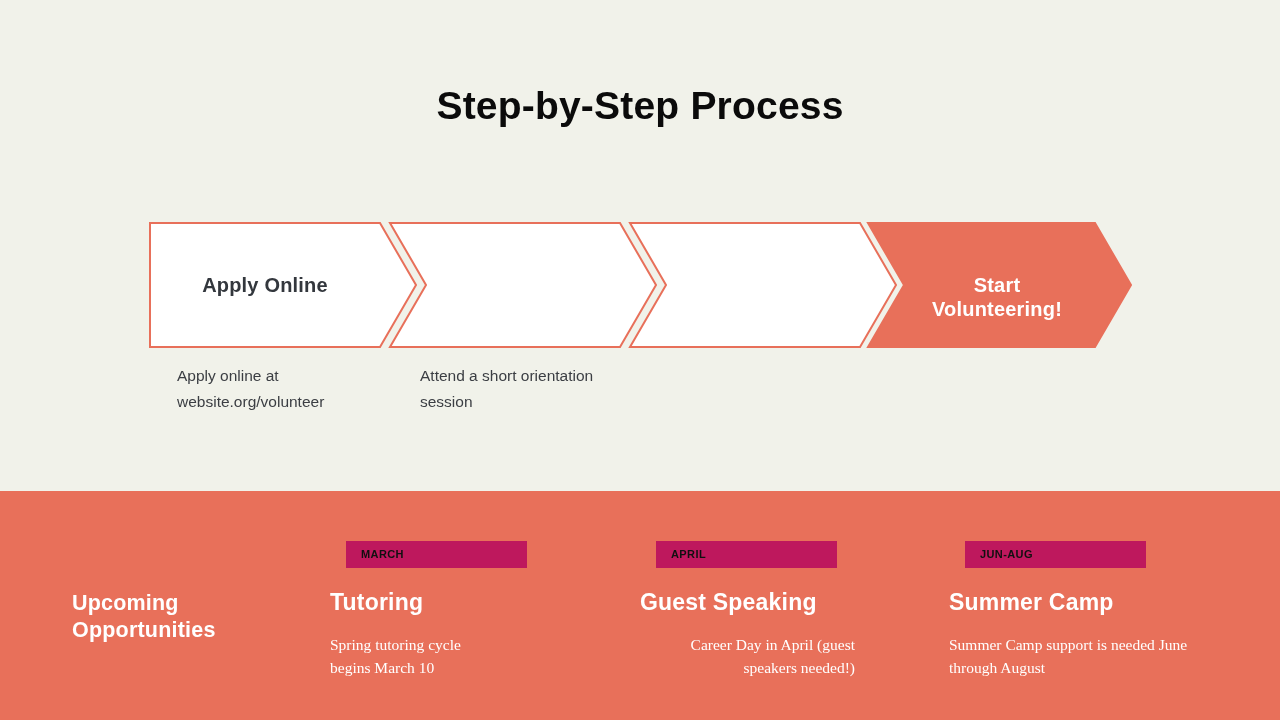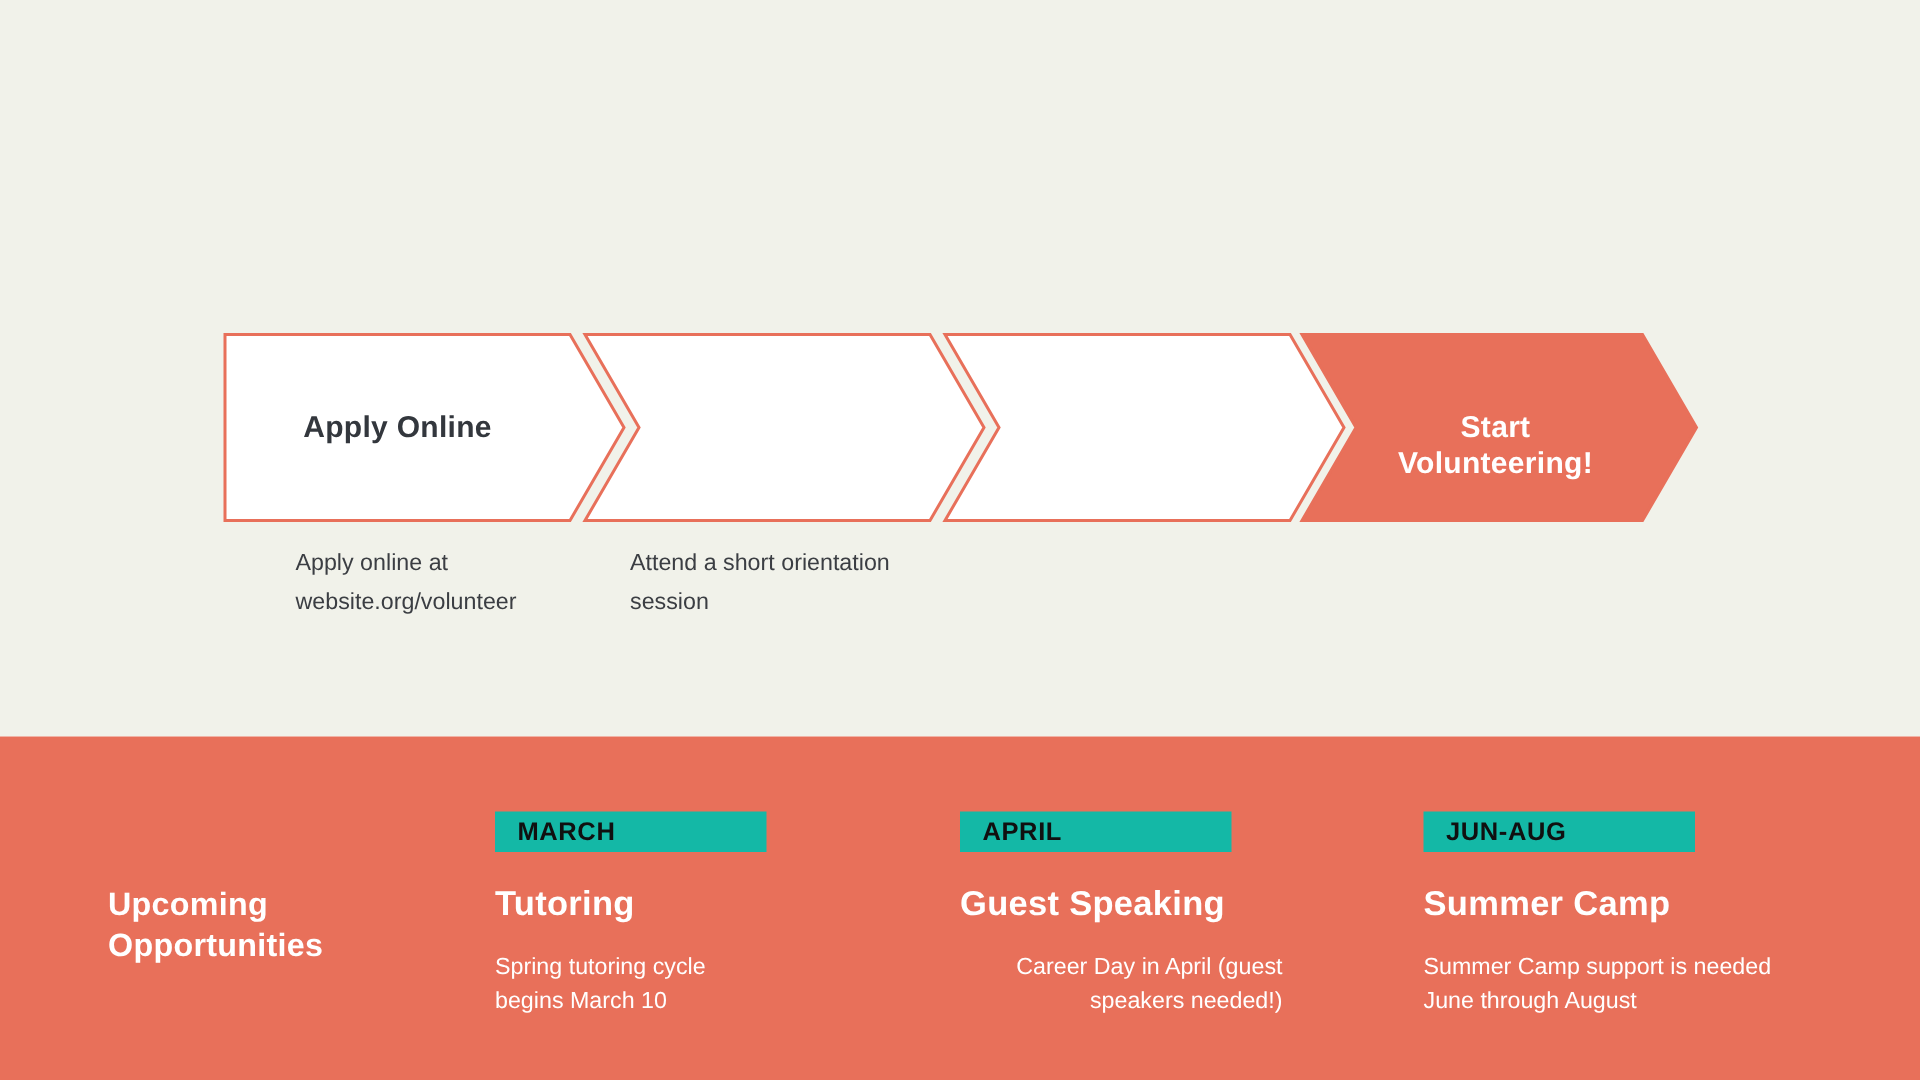--- a/index.html
+++ b/index.html
@@ -38,64 +38,65 @@
   .step-label.light{color:#ffffff;margin-top:12px;}
   .sl-0{left:150px;width:230px;}
   .sl-1{left:405px;width:230px;}
   .sl-2{left:644px;width:230px;}
   .sl-3{left:922px;width:150px;}
 
   .step-desc{
     position:absolute;top:363px;
     font-size:15.5px;color:#3b3e43;line-height:25.5px;
   }
-  .sd-0{left:197px;width:200px;}
+  .sd-0{left:177px;width:200px;}
   .sd-1{left:420px;width:185px;}
   .sd-2{left:660px;width:205px;}
 
   
   .bottom-section{
     position:absolute;top:491px;left:0;width:1280px;height:229px;
     background:#e8705a;
   }
   .opps-title{
     position:absolute;left:72px;top:99px;width:180px;
     font-size:21.5px;font-weight:bold;color:#ffffff;line-height:27px;
     letter-spacing:0.2px;
   }
   .opp-col{position:absolute;top:0;height:229px;}
   .oc-0{left:330px;}
   .oc-1{left:640px;}
   .oc-2{left:949px;}
   .opp-badge{
-    position:absolute;top:50px;left:0;width:181px;height:27px;
+    position:absolute;top:50px;left:16px;width:181px;height:27px;
     box-sizing:border-box;padding-left:15px;
-    background:#14b8a6;color:#101010;
-    font-size:17px;font-weight:bold;line-height:27px;
+    background:#be185d;color:#101010;
+    font-size:11px;font-weight:bold;line-height:27px;
     letter-spacing:0.4px;
   }
   .opp-title{
     position:absolute;top:98px;left:0;white-space:nowrap;
     font-size:23px;font-weight:bold;color:#ffffff;
     letter-spacing:0.2px;
   }
   .opp-desc{
     position:absolute;top:142px;left:0;
-    font-size:15.5px;color:#ffffff;line-height:23px;
+    font-size:15.5px;color:#ffffff;line-height:23px;font-family:Liberation Serif, serif;
   }
   .od-0{width:175px;}
   .od-1{width:215px;text-align:right;}
   .od-2{width:240px;}
 </style>
 </head>
 <body>
 
 <div class="slide">
 
   <div class="top-section">
+    <h1 class="slide-title">Step-by-Step Process</h1>
 
     <div class="chevron-band">
       <svg width="1280" height="126" viewBox="0 0 1280 126">
         <polygon class="chev chev-white" points="150,1 380,1 416,63 380,125 150,125"></polygon>
         <polygon class="chev chev-white" points="390,1 620,1 656,63 620,125 390,125 426,63"></polygon>
         <polygon class="chev chev-white" points="630,1 860,1 896,63 860,125 630,125 666,63"></polygon>
         <polygon class="chev chev-coral" points="868,1 1095,1 1131,63 1095,125 868,125 904,63"></polygon>
       </svg>
 
       <div class="step-label sl-0">Apply Online</div>

